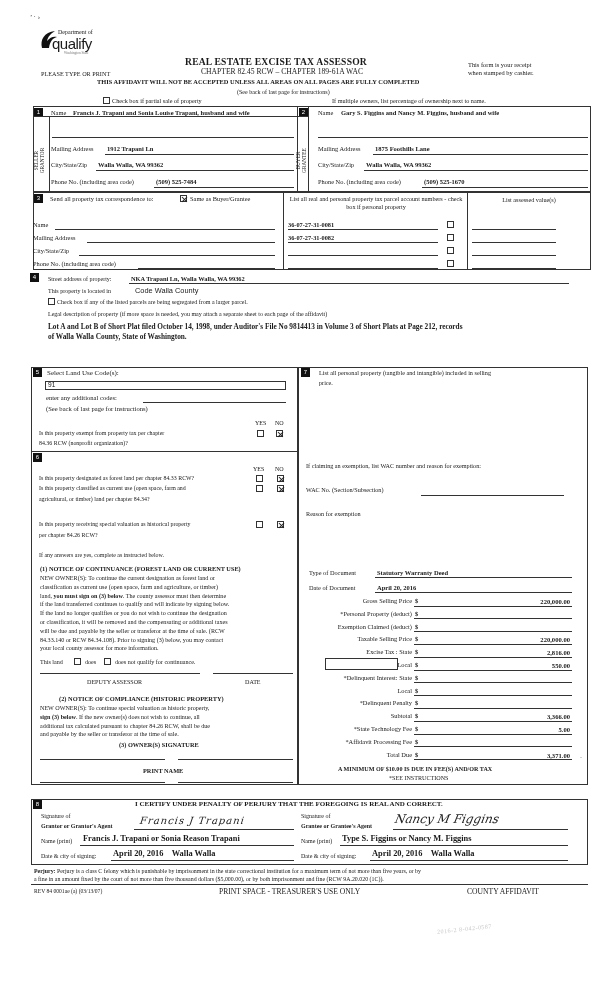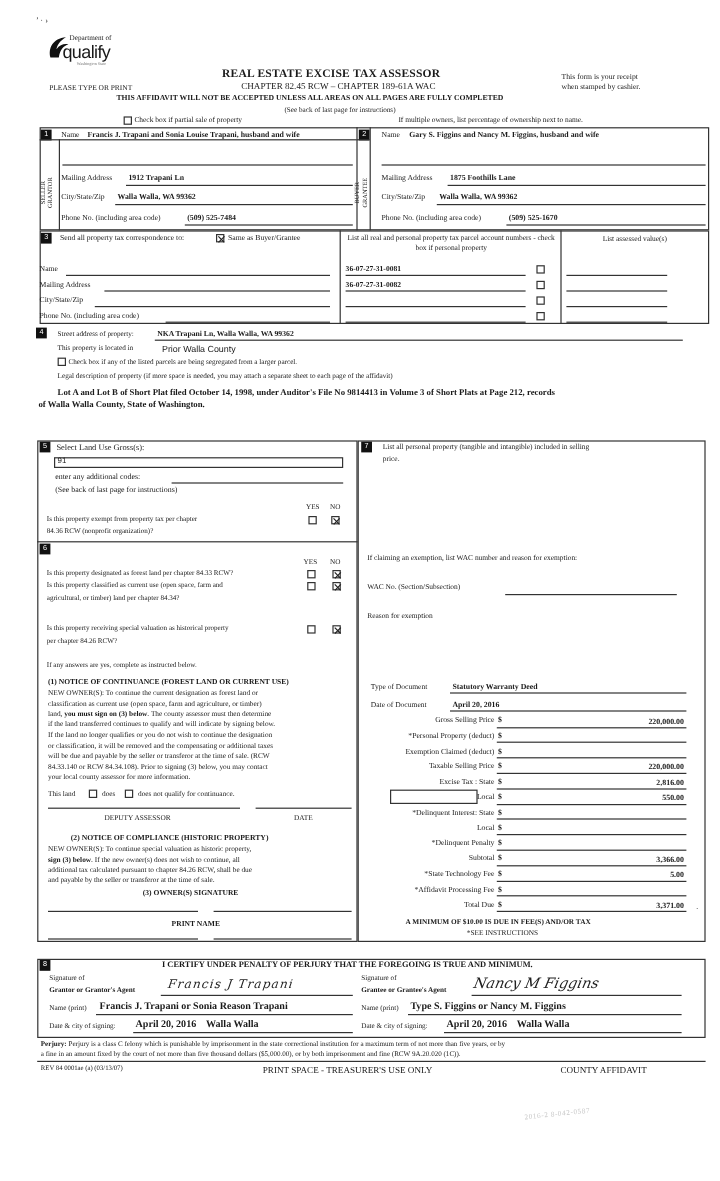--- a/index.html
+++ b/index.html
@@ -111,32 +111,32 @@
 <div class="abs" style="left:288px;top:195px;width:176px;text-align:center;font-size:6.2px;line-height:8px;">List all real and personal property tax parcel account numbers - check box if personal property</div>
 <div class="abs" style="left:470px;top:196px;width:118px;text-align:center;font-size:6.2px;">List assessed value(s)</div>
 
 <div id="parcel-rows"></div>
 
 <div class="num" style="left:30px;top:273px;">4</div>
 <div class="t" style="left:48px;top:276px;font-size:6px;">Street address of property:</div>
 <div class="t b" style="left:131px;top:276px;font-size:6.4px;">NKA Trapani Ln, Walla Walla, WA  99362</div>
 <div class="line" style="left:129px;top:283px;width:440px;"></div>
 <div class="t" style="left:48px;top:288px;font-size:6px;">This property is located in</div>
-<div class="t sans" style="left:135px;top:287px;font-size:7.4px;">Prior Walla County</div>
+<div class="t sans" style="left:135px;top:287px;font-size:7.4px;">Code Walla County</div>
 <div class="cb" style="left:48px;top:298px;"></div>
 <div class="t" style="left:57px;top:299px;font-size:6px;">Check box if any of the listed parcels are being segregated from a larger parcel.</div>
 <div class="t" style="left:48px;top:311px;font-size:6px;">Legal description of property (if more space is needed, you may attach a separate sheet to each page of the affidavit)</div>
 <div class="t b" style="left:48px;top:323px;font-size:7.3px;">Lot A and Lot B of Short Plat filed October 14, 1998, under Auditor's File No 9814413 in Volume 3 of Short Plats at Page 212, records</div>
-<div class="t b" style="left:32px;top:333px;font-size:7.3px;">of Walla Walla County, State of Washington.</div>
+<div class="t b" style="left:48px;top:333px;font-size:7.3px;">of Walla Walla County, State of Washington.</div>
 
 <div class="box" style="left:31px;top:367px;width:267px;height:418px;"></div>
 <div class="box" style="left:298px;top:367px;width:290px;height:418px;"></div>
 
 <div class="num" style="left:33px;top:368px;">5</div>
-<div class="t" style="left:47px;top:370px;font-size:7px;">Select Land Use Gross(s):</div>
+<div class="t" style="left:47px;top:370px;font-size:7px;">Select Land Use Code(s):</div>
 <div class="box" style="left:45px;top:381px;width:241px;height:9px;border-width:1.2px;"></div>
 <div class="t sans" style="left:48px;top:382px;font-size:6.6px;">91</div>
 <div class="t" style="left:46px;top:395px;font-size:6.6px;">enter any additional codes:</div>
 <div class="line" style="left:143px;top:402px;width:143px;"></div>
 <div class="t" style="left:46px;top:406px;font-size:6.6px;">(See back of last page for instructions)</div>
 <div class="t" style="left:255px;top:420px;font-size:6px;">YES</div>
 <div class="t" style="left:275px;top:420px;font-size:6px;">NO</div>
 <div class="t" style="left:39px;top:431px;font-size:5.9px;">Is this property exempt from property tax per chapter</div>
 <div class="t" style="left:39px;top:441px;font-size:5.9px;">84.36 RCW (nonprofit organization)?</div>
 <div class="cb" style="left:257px;top:430px;"></div>
@@ -198,21 +198,21 @@
 
 <div class="box" style="left:325px;top:658px;width:73px;height:12px;"></div>
 <div id="tax-rows"></div>
 
 <div class="t b" style="left:338px;top:766px;font-size:6.1px;">A MINIMUM OF $10.00 IS DUE IN FEE(S) AND/OR TAX</div>
 <div class="t" style="left:389px;top:775px;font-size:6.1px;">*SEE INSTRUCTIONS</div>
 <div class="t" style="left:580px;top:755px;font-size:6px;">·</div>
 
 <div class="box" style="left:31px;top:799px;width:557px;height:66px;"></div>
 <div class="num" style="left:33px;top:800px;">8</div>
-<div class="t b" style="left:135px;top:801px;font-size:7px;">I CERTIFY UNDER PENALTY OF PERJURY THAT THE FOREGOING IS TRUE AND MINIMUM.</div>
+<div class="t b" style="left:135px;top:801px;font-size:7px;">I CERTIFY UNDER PENALTY OF PERJURY THAT THE FOREGOING IS REAL AND CORRECT.</div>
 
 <div class="t" style="left:41px;top:813px;font-size:6px;">Signature of</div>
 <div class="t b" style="left:41px;top:823px;font-size:6px;">Grantor or Grantor's Agent</div>
 <div class="sig" style="left:140px;top:815px;font-size:10px;letter-spacing:1px;transform:skewX(-8deg);">Francis J Trapani</div>
 <div class="line" style="left:134px;top:829px;width:160px;"></div>
 <div class="t" style="left:41px;top:838px;font-size:6px;">Name (print)</div>
 <div class="t b" style="left:83px;top:835px;font-size:8.4px;">Francis J. Trapani or Sonia Reason Trapani</div>
 <div class="line" style="left:80px;top:845px;width:214px;"></div>
 <div class="t" style="left:41px;top:853px;font-size:6px;">Date &amp; city of signing:</div>
 <div class="t b" style="left:113px;top:850px;font-size:8.4px;white-space:pre;">April 20, 2016    Walla Walla</div>

